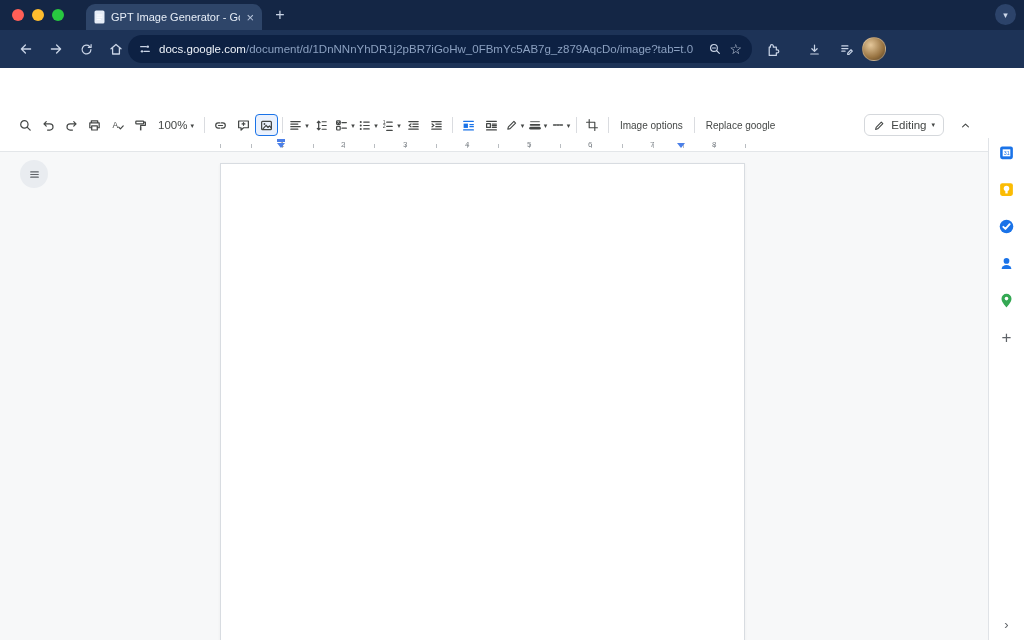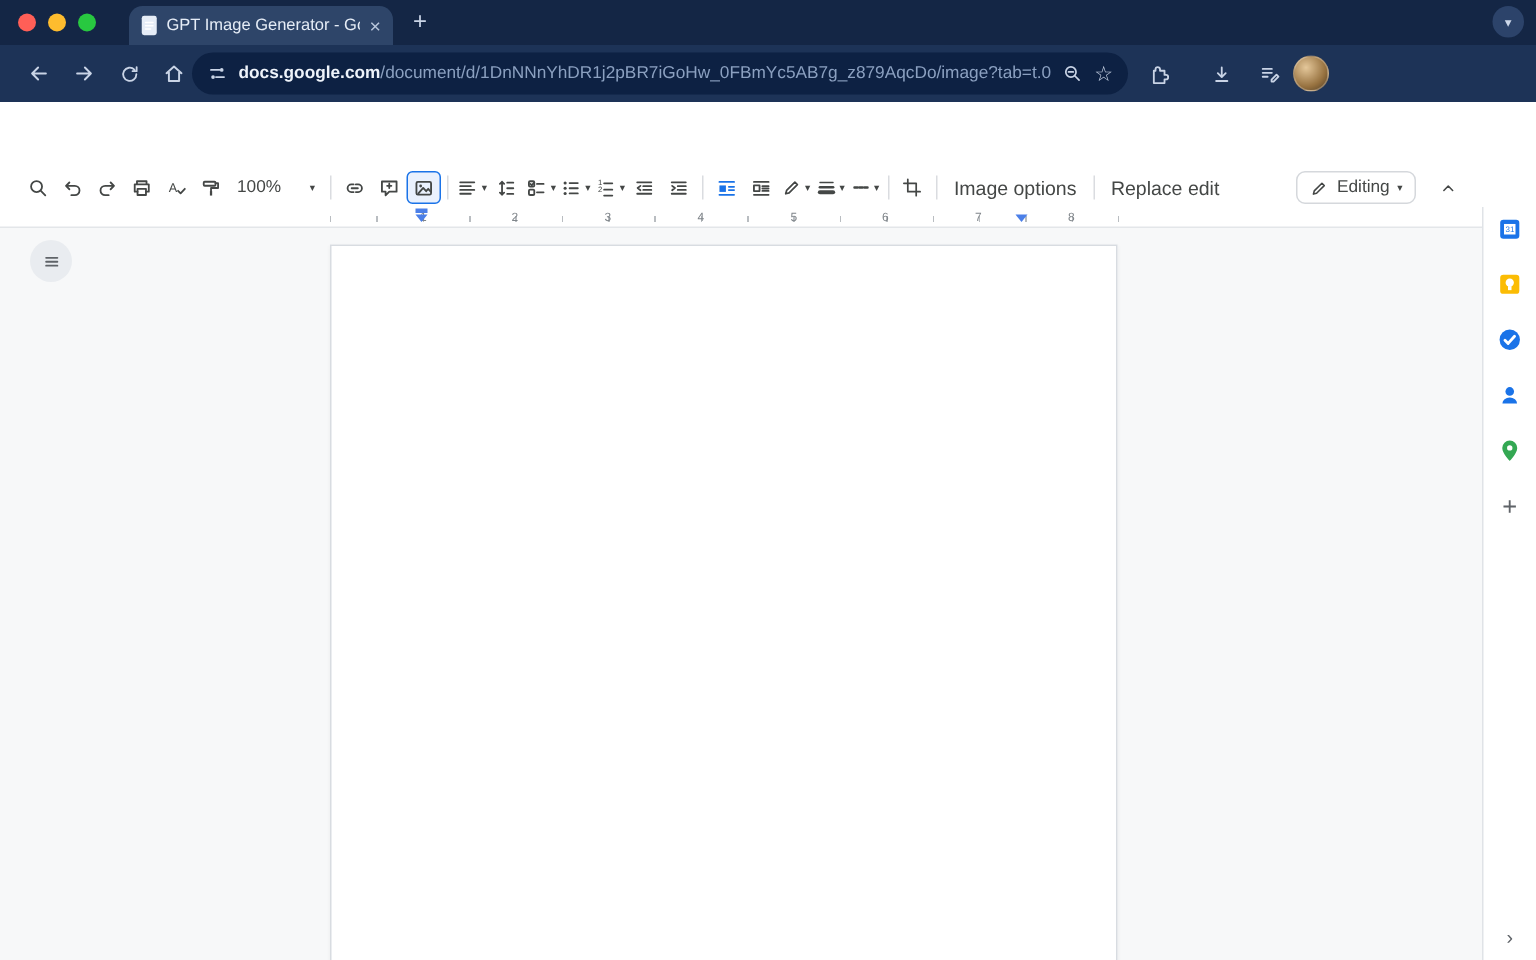--- a/index.html
+++ b/index.html
@@ -17,21 +17,21 @@
   #tab .tclose{font-size:13px;color:#b9c6dc;line-height:1;cursor:default}
   #newtab{position:absolute;left:270px;top:5px;width:20px;height:20px;display:flex;align-items:center;
           justify-content:center;color:#c9d4e6;font-size:16px;border-radius:50%}
   #tabsearch{position:absolute;right:8px;top:4px;width:21px;height:21px;border-radius:50%;
              background:#2c436a;color:#cdd8ea;font-size:9px;display:flex;align-items:center;justify-content:center}
   .nbtn{position:absolute;top:5px;width:28px;height:28px;border-radius:50%;display:flex;
         align-items:center;justify-content:center;color:#c9d4e6}
   #urlbar{position:absolute;left:128px;top:5px;width:624px;height:28px;border-radius:14px;
           background:#0d2143;display:flex;align-items:center;padding:0 10px;gap:7px;color:#c9d4e6}
   #urlbar .url{flex:1;font-size:11.5px;white-space:nowrap;overflow:hidden}
-  #urlbar .host{color:#eef3fa;font-weight:bold}
+  #urlbar .host{color:#eef3fa;font-weight:normal}
   #urlbar .path{color:#8ba0c0}
   #relaunch{position:absolute;right:14px;top:7px;height:25px;border-radius:13px;background:#a9bed9;
             color:#0e2a52;font-size:11px;font-weight:bold;display:flex;align-items:center;padding:0 13px}
   .avatar{border-radius:50%;background:radial-gradient(circle at 35% 32%,#e4c79a,#96713f 62%,#4c3a22);border:1px solid rgba(255,255,255,.25)}
 
   
   #docshdr{position:absolute;top:68px;left:0;right:0;height:44px;background:#fff}
   #doctitle{position:absolute;left:40px;top:75px;font-size:14.5px;font-weight:bold;color:#1f1f1f}
   .hmini{position:absolute;top:78px;color:#5f6368}
   #menubar{position:absolute;left:36px;top:90px;display:flex}
@@ -46,22 +46,22 @@
 
   
   #toolbar{position:absolute;top:112px;left:0;right:0;height:26px;background:#fff;
            display:flex;align-items:center;padding-left:14px}
   .tbtn{height:22px;min-width:23px;border-radius:4px;display:flex;align-items:center;
         justify-content:center;color:#444746;gap:1px}
   .tbtn .caret{font-size:7px;line-height:1;margin-left:1px}
   .tbtn.sel{border:1.5px solid #1a73e8;background:#eaf1fd}
   .tbtn.blue{color:#1a73e8}
   .tsep{width:1px;height:16px;background:#dadce0;margin:0 4px}
-  .ttext{font-size:13px;color:#444746;padding:0 7px;white-space:nowrap}
-  #zoomsel{font-size:11.5px;color:#444746;display:flex;align-items:center;gap:18px;padding:0 6px}
+  .ttext{font-size:10px;color:#444746;padding:0 7px;white-space:nowrap}
+  #zoomsel{font-size:11.5px;color:#444746;display:flex;align-items:center;gap:2px;padding:0 6px}
   #modebtn{position:absolute;right:80px;top:114px;height:22px;display:flex;align-items:center;gap:5px;
            color:#444746;font-size:11.5px;border:1px solid #d5d8dc;border-radius:6px;padding:0 8px}
   #collapsebtn{position:absolute;right:48px;top:114px;width:22px;height:22px;display:flex;
                align-items:center;justify-content:center;color:#444746}
 
   
   #ruler{position:absolute;top:138px;left:0;width:988px;height:14px;background:#fff;border-bottom:1px solid #e3e6e9}
   #ruler .ticks{position:absolute;left:220px;bottom:3px;width:526px;height:4px;
         background-image:repeating-linear-gradient(to right,#b9bdc1 0 1px,transparent 1px 30.9px)}
   .rnum{position:absolute;top:2px;font-size:8px;color:#80868b}
@@ -386,21 +386,21 @@
 
     <div class="tbtn">
       <svg class="ic" width="14" height="14" viewBox="0 0 16 16">
         <path d="M4.8 1.8v9.4h9.4M1.8 4.8h9.4v9.4"></path>
         </svg>
     </div>
     <div class="tsep"></div>
 
     <div class="ttext">Image options</div>
     <div class="tsep"></div>
-    <div class="ttext">Replace edit</div>
+    <div class="ttext">Replace google</div>
   </div>
 
   <div id="modebtn">
     <svg class="ic" width="13" height="13" viewBox="0 0 16 16">
       <path d="M3.2 12.8l.7-2.6 6.3-6.3 1.9 1.9-6.3 6.3z"></path>
       </svg>
     <span>Editing</span>
     <span class="caret" style="font-size:7px">▾</span>
   </div>
   <div id="collapsebtn">

